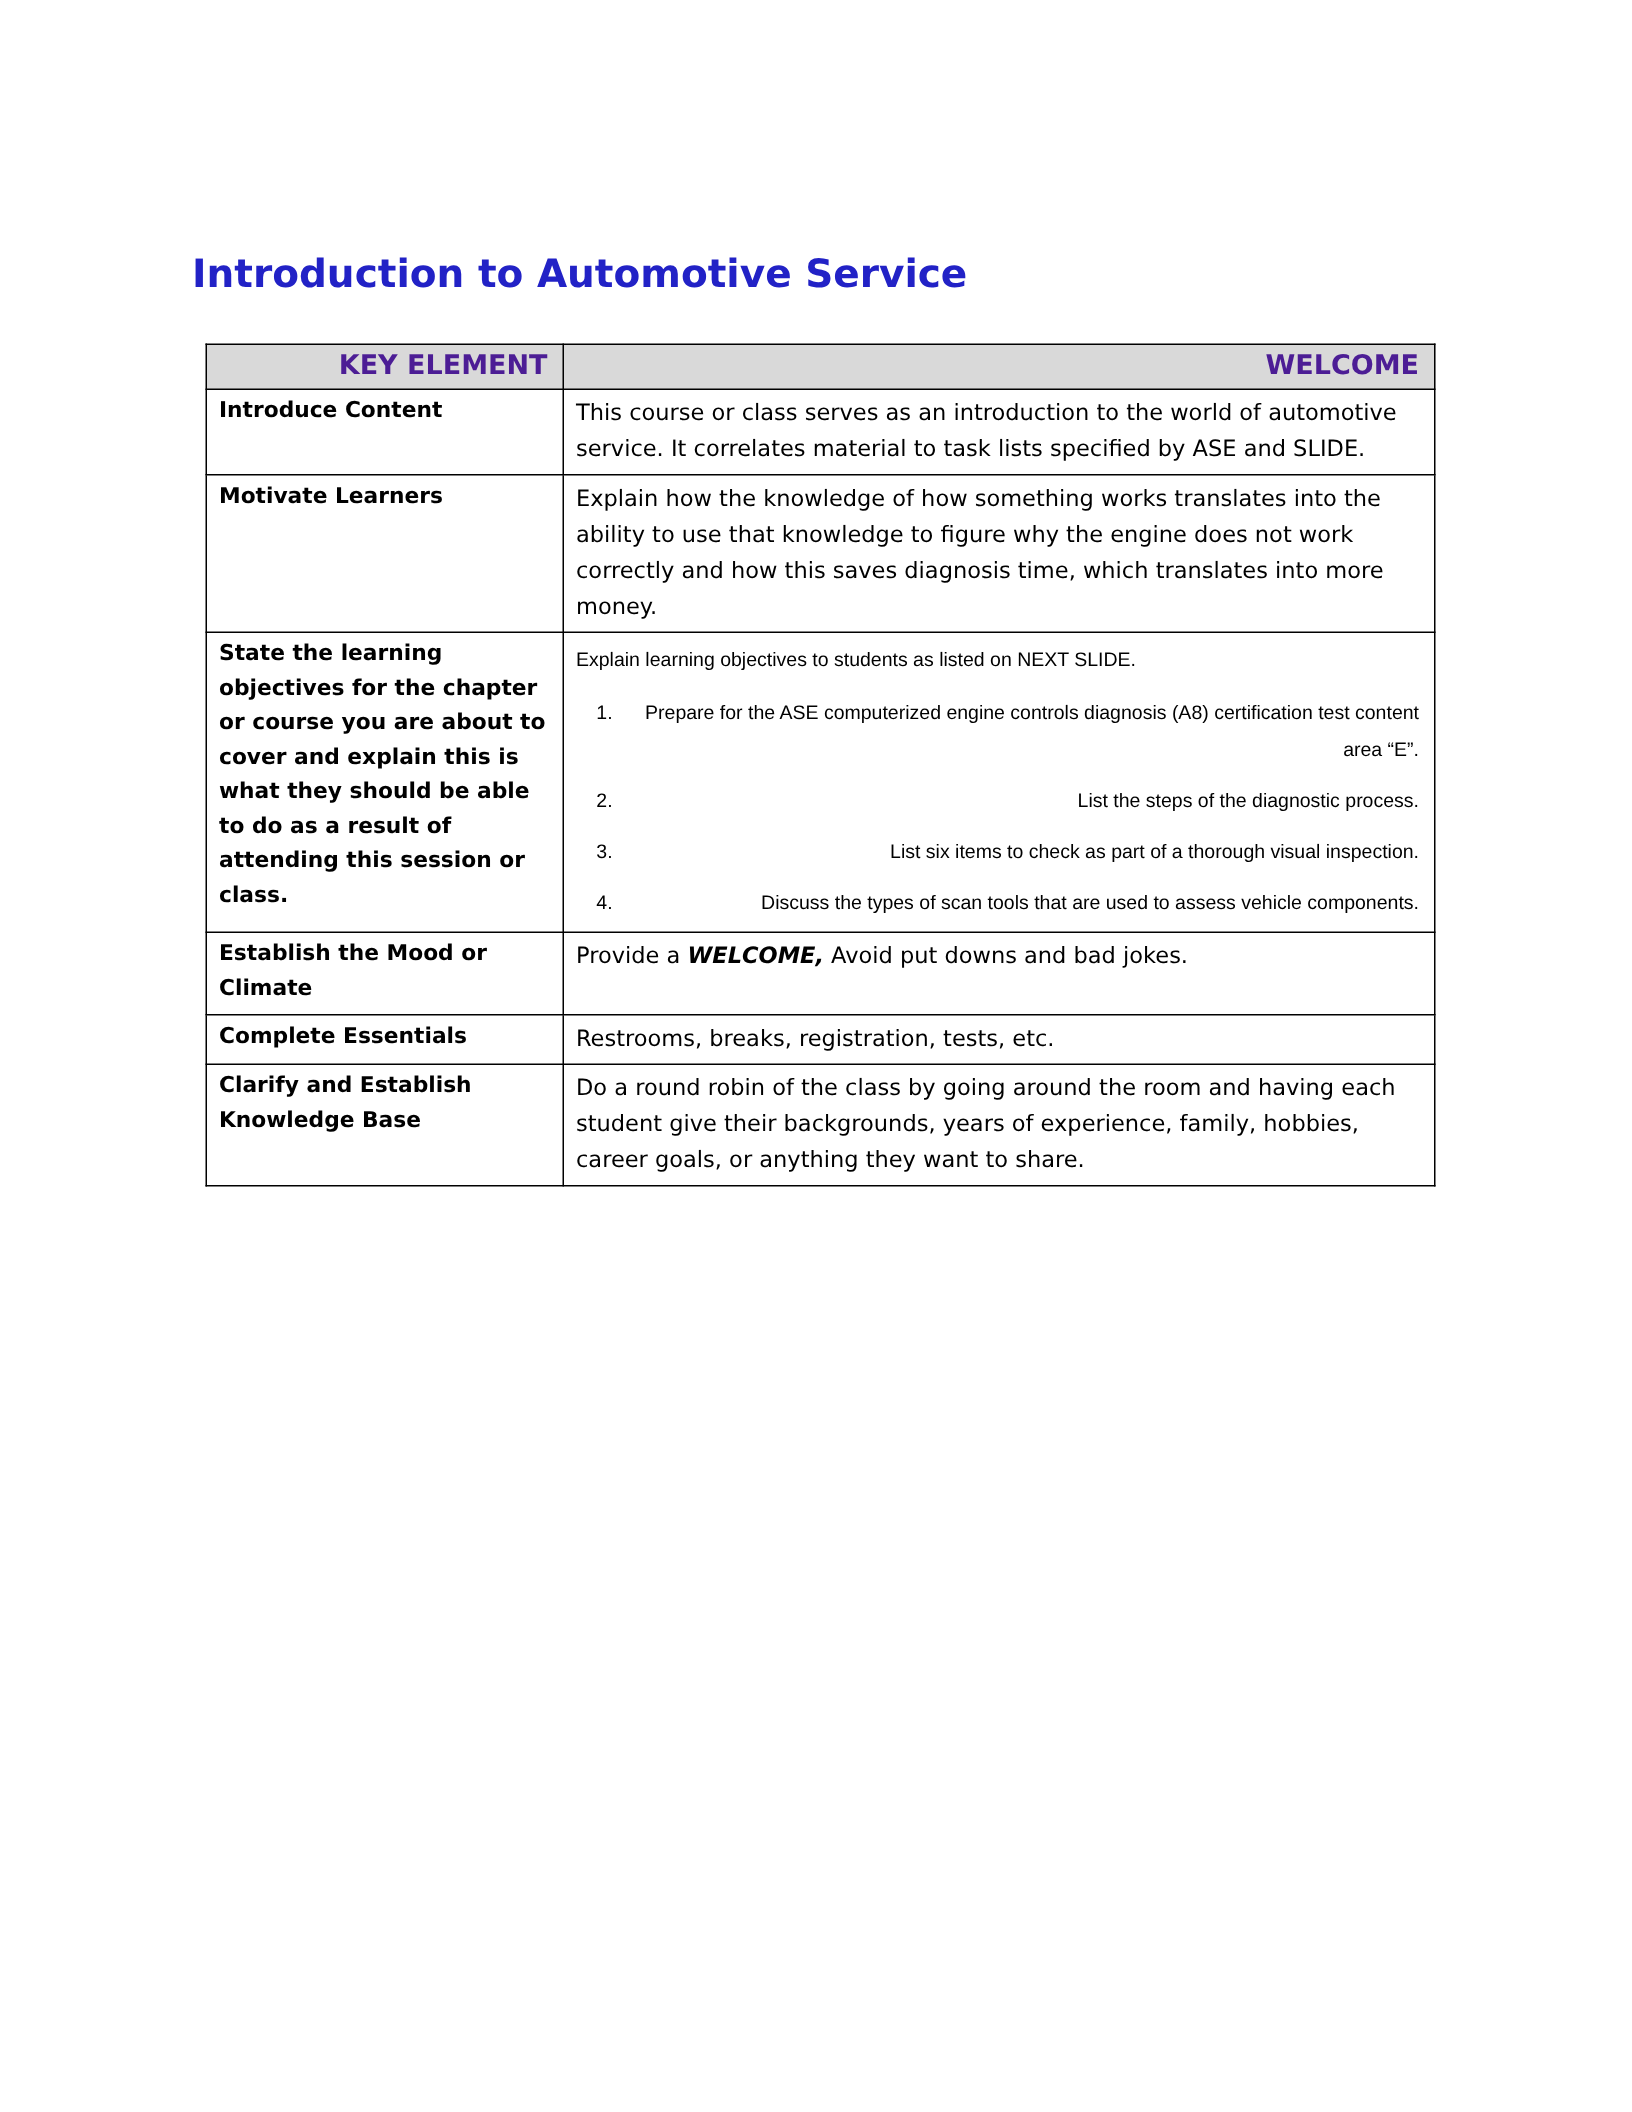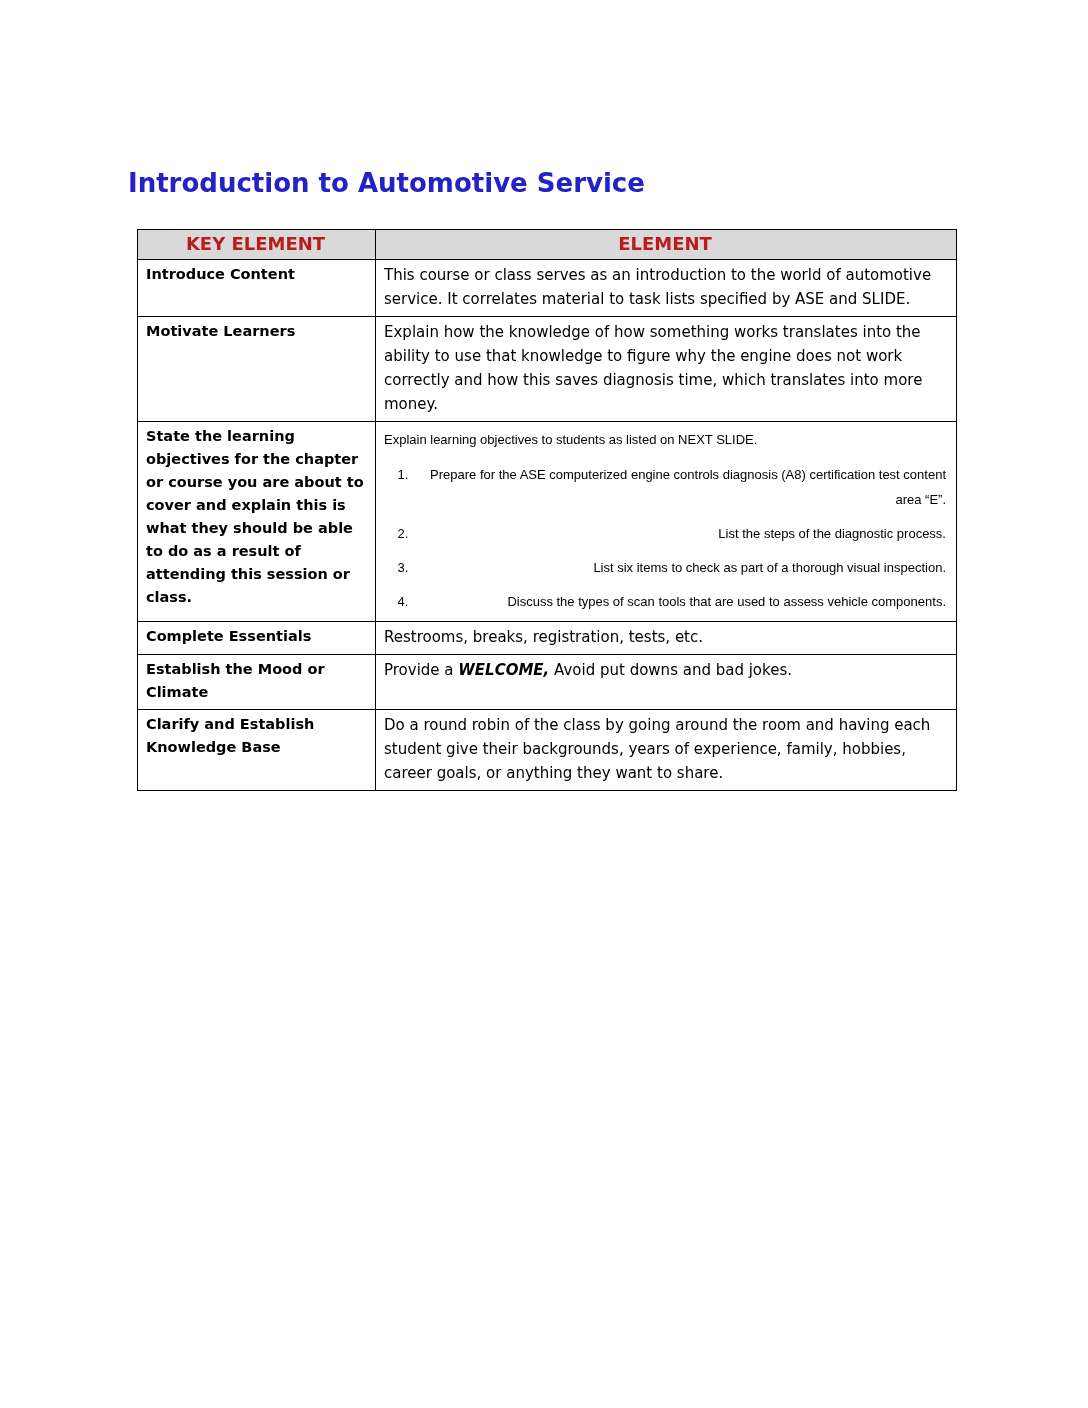--- a/index.html
+++ b/index.html
@@ -40,25 +40,25 @@
   }
   table.lesson-table th,
   table.lesson-table td {
     border: 1px solid #000000;
     vertical-align: top;
     padding: 3px 10px 5px 8px;
   }
   th.col-key { width: 238px; }
   thead th {
     background: #d9d9d9;
-    color: #b91c1c;
+    color: #4c1d95;
     font-family: "DejaVu Sans", sans-serif;
     font-weight: bold;
     font-size: 18px;
-    text-align: center;
+    text-align: right;
     padding-top: 2px;
     padding-bottom: 2px;
   }
   td.key-cell {
     font-family: "DejaVu Sans", sans-serif;
     font-weight: bold;
     font-size: 14.5px;
     line-height: 23px;
   }
   td.example-cell {
@@ -94,21 +94,21 @@
   <div class="content">
 
     <div class="title-block">
       <div class="title-line">Introduction to Automotive Service</div>
     </div>
 
     <table class="lesson-table">
       <thead>
         <tr>
           <th class="col-key">KEY ELEMENT</th>
-          <th class="col-examples">ELEMENT</th>
+          <th class="col-examples">WELCOME</th>
         </tr>
       </thead>
       <tbody>
 
         <tr>
           <td class="key-cell">Introduce Content</td>
           <td class="example-cell">This course or class serves as an introduction to the world of automotive service. It correlates material to task lists specified by ASE and SLIDE.</td>
         </tr>
 
         <tr>
@@ -123,29 +123,29 @@
             <ol class="objectives">
               <li>Prepare for the ASE computerized engine controls diagnosis (A8) certification test content area “E”.</li>
               <li>List the steps of the diagnostic process.</li>
               <li>List six items to check as part of a thorough visual inspection.</li>
               <li>Discuss the types of scan tools that are used to assess vehicle components.</li>
             </ol>
           </td>
         </tr>
 
         <tr>
-          <td class="key-cell">Complete Essentials</td>
-          <td class="example-cell">Restrooms, breaks, registration, tests, etc.</td>
-        </tr>
-
-        <tr>
           <td class="key-cell">Establish the Mood or Climate</td>
           <td class="example-cell">
             <span>Provide a </span><span class="emph">WELCOME,</span><span> Avoid put downs and bad jokes.</span>
           </td>
+        </tr>
+
+        <tr>
+          <td class="key-cell">Complete Essentials</td>
+          <td class="example-cell">Restrooms, breaks, registration, tests, etc.</td>
         </tr>
 
         <tr>
           <td class="key-cell">Clarify and Establish Knowledge Base</td>
           <td class="example-cell">Do a round robin of the class by going around the room and having each student give their backgrounds, years of experience, family, hobbies, career goals, or anything they want to share.</td>
         </tr>
 
       </tbody>
     </table>
 

